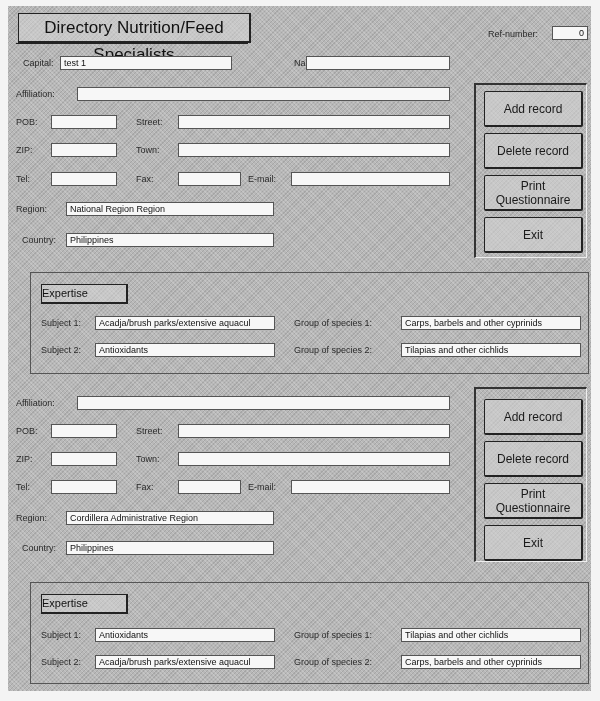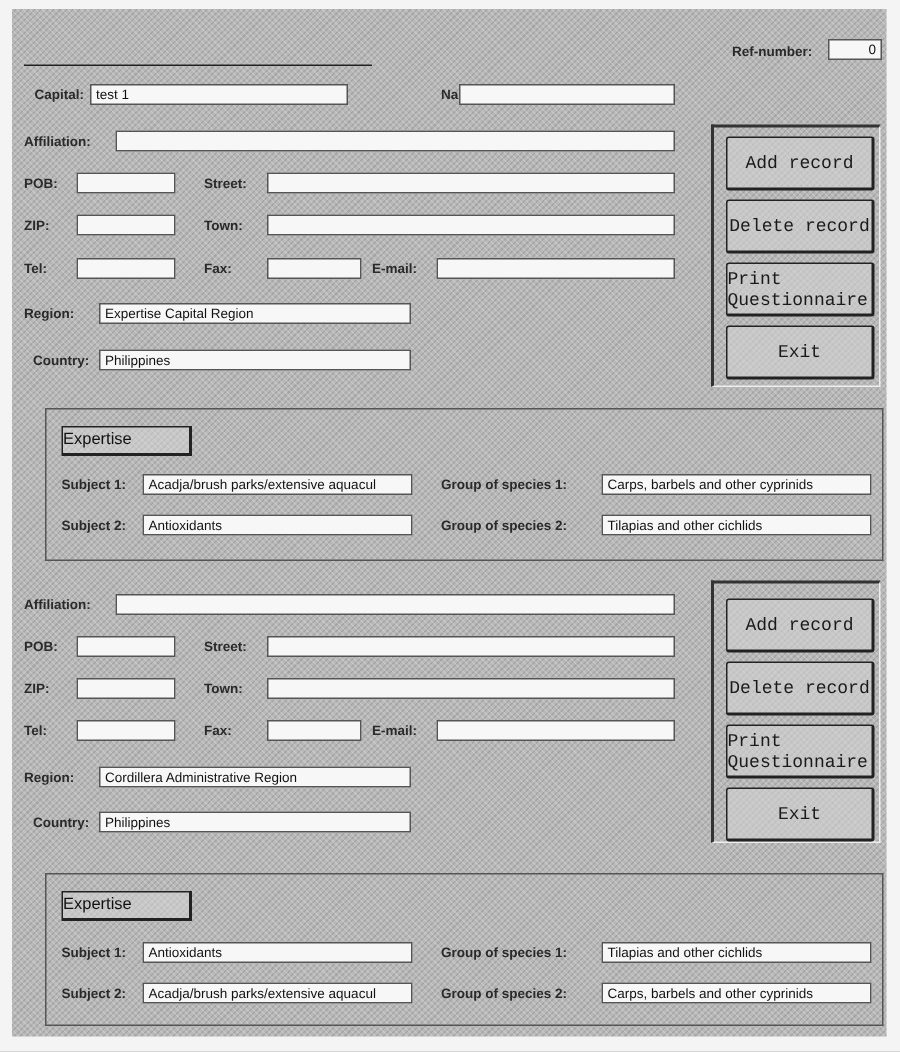--- a/index.html
+++ b/index.html
@@ -10,21 +10,21 @@
     color: #1a1a1a;
   }
   .screen {
     position: absolute; left: 8px; top: 6px; width: 583px; height: 685px;
     background-color: #b8b8b8;
     background-image:
       repeating-linear-gradient(45deg, rgba(255,255,255,0.18) 0 1px, transparent 1px 3px),
       repeating-linear-gradient(-45deg, rgba(0,0,0,0.10) 0 1px, transparent 1px 3px);
   }
   .label {
-    position: absolute; font-size: 9px; font-weight: bold; color: #2a2a2a;
+    position: absolute; font-size: 9px; font-weight: normal; color: #2a2a2a;
     white-space: nowrap; line-height: 12px;
   }
   .field {
     position: absolute; height: 12px; background: #f7f7f7;
     border: 1px solid #555; box-sizing: content-box;
     font-size: 9px; line-height: 12px; padding: 0 3px; white-space: nowrap; overflow: hidden;
     color: #111;
   }
   .field.num { text-align: right; }
   .title-box {
@@ -37,40 +37,41 @@
   .btn-panel {
     position: absolute; width: 110px; height: 172px;
     border-left: 2px solid #333; border-top: 2px solid #333;
     border-right: 1px solid #eee; border-bottom: 1px solid #eee;
   }
   .btn {
     position: absolute; left: 8px; width: 96px; height: 33px;
     background: rgba(210,210,210,0.6);
     border: 1px solid #222; border-right-width: 2px; border-bottom-width: 2px;
     border-radius: 2px;
-    font-family: Liberation Mono, monospace; font-size: 12px; color: #1a1a1a;
-    display: flex; align-items: center; justify-content: center; line-height: 14px;
+    font-family: Liberation Sans, sans-serif; font-size: 12px; color: #1a1a1a;
+    display: flex; align-items: center; justify-content: center; text-align: center; line-height: 14px;
     cursor: pointer;
   }
   .expertise-box {
     position: absolute; left: 22px; width: 557px; height: 100px;
     border: 1px solid #555;
   }
   .exp-btn {
     position: absolute; left: 10px; top: 11px; width: 84px; height: 17px;
     border: 1px solid #222; border-right-width: 2px; border-bottom-width: 2px;
     background: rgba(215,215,215,0.5);
     font-size: 11px; line-height: 17px; text-align: left; color: #111;
   }
 </style>
 </head>
 <body>
 
 <div class="screen">
 
+  <div class="title-box">Directory Nutrition/Feed Specialists</div>
   <div class="title-rule"></div>
 
   <div class="label" style="left:480px; top:22px;">Ref-number:</div>
   <div class="field num" style="left:544px; top:20px; width:28px;">0</div>
 
   <div class="label" style="left:15px; top:51px;">Capital:</div>
   <div class="field" style="left:52px; top:50px; width:164px;">test 1</div>
   <div class="label" style="left:260px; top:51px;margin-left:26px;">Name:</div>
   <div class="field" style="left:298px; top:50px; width:136px;"></div>
 
@@ -89,21 +90,21 @@
     <div class="field" style="left:170px; top:137px; width:264px;"></div>
 
     <div class="label" style="left:8px; top:167px;">Tel:</div>
     <div class="field" style="left:43px; top:166px; width:58px;"></div>
     <div class="label" style="left:128px; top:167px;">Fax:</div>
     <div class="field" style="left:170px; top:166px; width:55px;"></div>
     <div class="label" style="left:240px; top:167px;">E-mail:</div>
     <div class="field" style="left:283px; top:166px; width:151px;"></div>
 
     <div class="label" style="left:8px; top:197px;">Region:</div>
-    <div class="field" style="left:58px; top:196px; width:200px;">Expertise Capital Region</div>
+    <div class="field" style="left:58px; top:196px; width:200px;">National Region Region</div>
 
     <div class="label" style="left:14px; top:228px;">Country:</div>
     <div class="field" style="left:58px; top:227px; width:200px;">Philippines</div>
 
     <div class="btn-panel" style="left:466px; top:77px;">
       <div class="btn" style="top:6px;">Add record</div>
       <div class="btn" style="top:48px;">Delete record</div>
       <div class="btn" style="top:90px;">Print Questionnaire</div>
       <div class="btn" style="top:132px;">Exit</div>
     </div>

